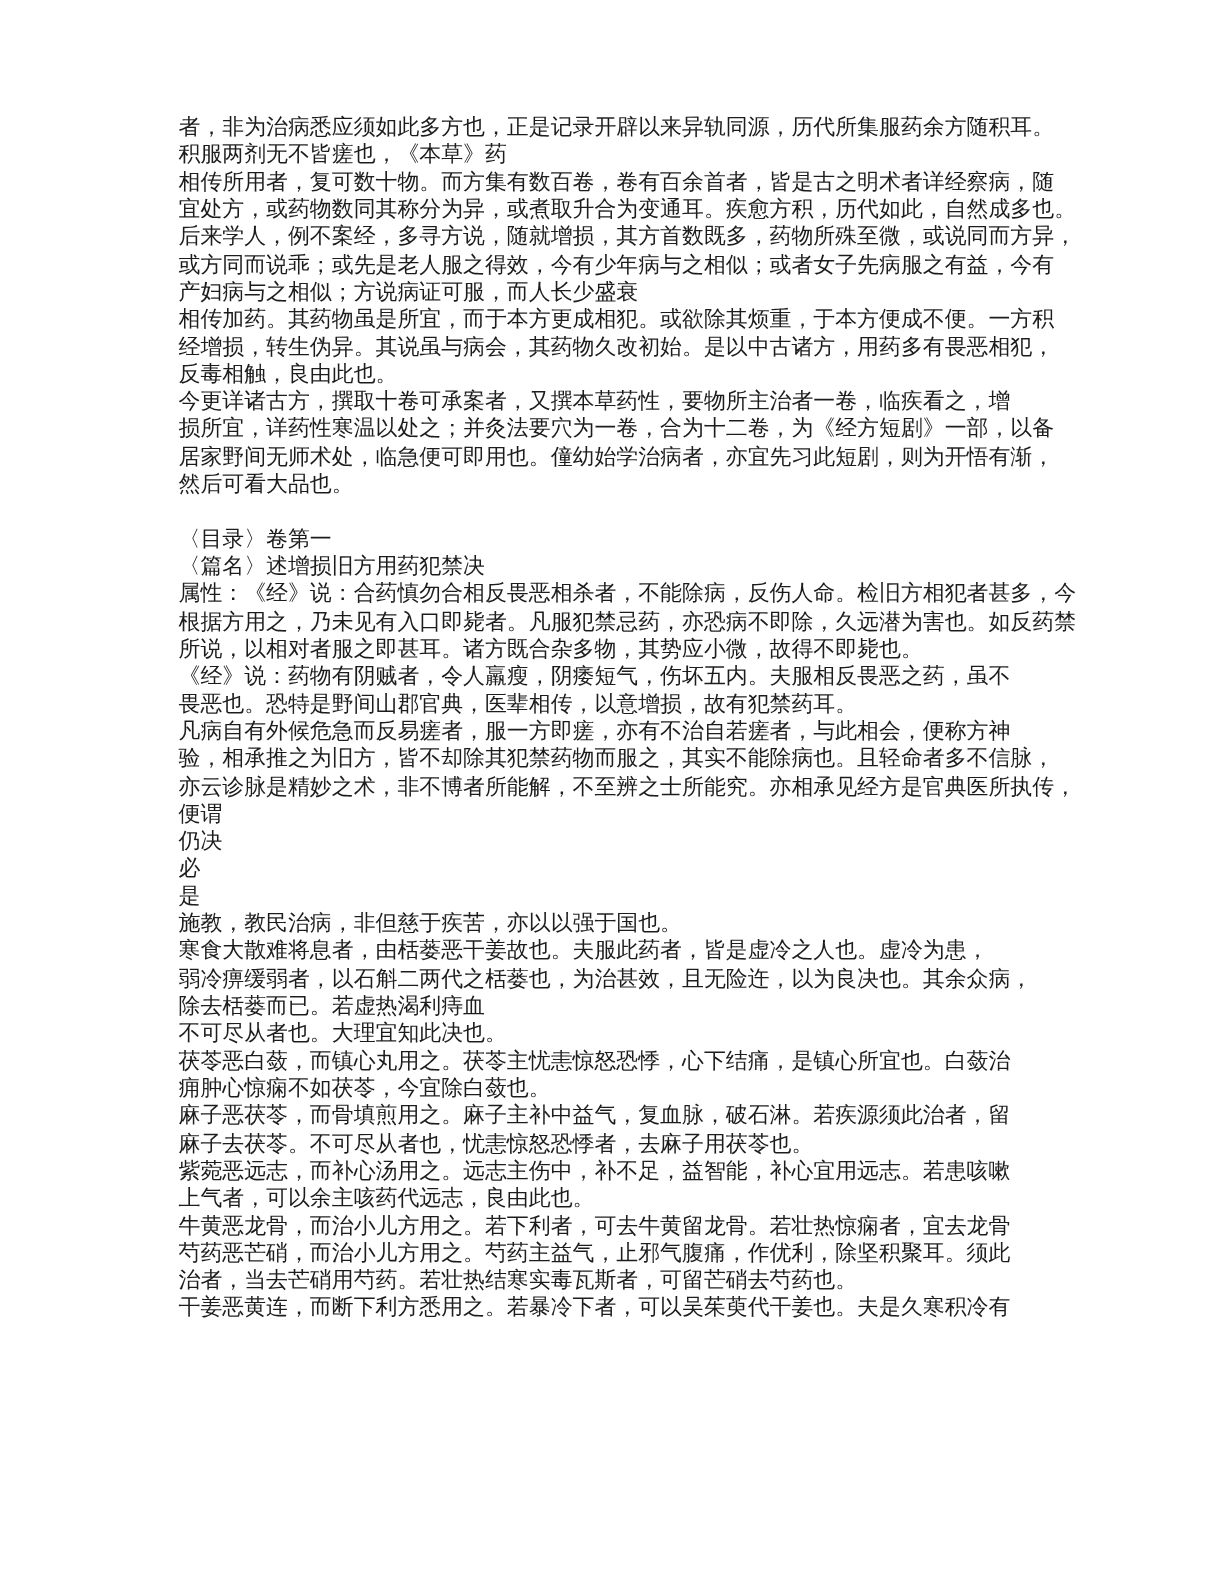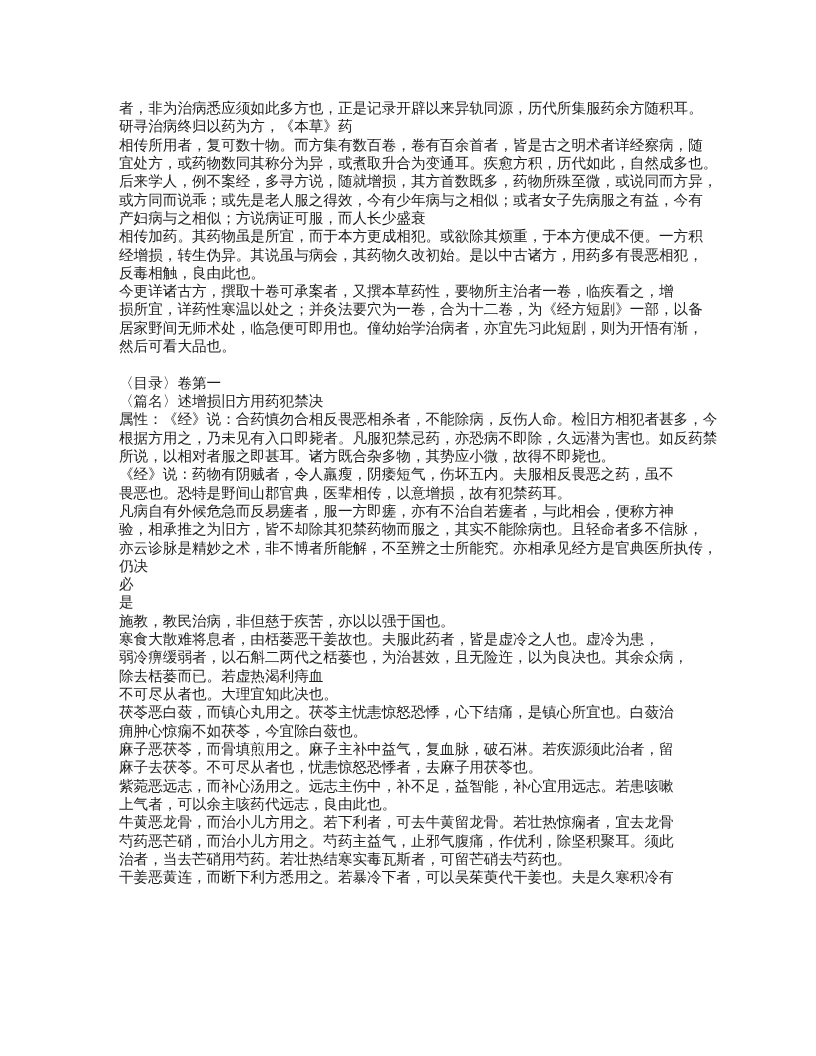--- a/index.html
+++ b/index.html
@@ -10,41 +10,41 @@
   .page {
     position: relative;
     width: 816px;
     height: 1056px;
     background: #ffffff;
     overflow: hidden;
   }
   .doc {
     position: absolute;
     left: 119px;
-    top: 99px;
+    top: 77px;
     width: 590px;
-    font-family: Liberation Serif, serif;
+    font-family: Liberation Mono, monospace;
     font-size: 14.6px;
     line-height: 18.32px;
     color: #1c1c1c;
     text-align: left;
   }
   .line {
     height: 18.32px;
     white-space: pre;
     overflow: visible;
   }
 </style>
 </head>
 <body>
 
 <div class="page">
   <div class="doc" id="doc-body" style="color: rgb(28, 28, 28);">
       <div class="line">者，非为治病悉应须如此多方也，正是记录开辟以来异轨同源，历代所集服药余方随积耳。</div>
-      <div class="line">研寻治病终归以药为方，《本草》药</div>
+      <div class="line">积服两剂无不皆瘥也，《本草》药</div>
       <div class="line">相传所用者，复可数十物。而方集有数百卷，卷有百余首者，皆是古之明术者详经察病，随</div>
       <div class="line">宜处方，或药物数同其称分为异，或煮取升合为变通耳。疾愈方积，历代如此，自然成多也。</div>
       <div class="line">后来学人，例不案经，多寻方说，随就增损，其方首数既多，药物所殊至微，或说同而方异，</div>
       <div class="line">或方同而说乖；或先是老人服之得效，今有少年病与之相似；或者女子先病服之有益，今有</div>
       <div class="line">产妇病与之相似；方说病证可服，而人长少盛衰</div>
       <div class="line">相传加药。其药物虽是所宜，而于本方更成相犯。或欲除其烦重，于本方便成不便。一方积</div>
       <div class="line">经增损，转生伪异。其说虽与病会，其药物久改初始。是以中古诸方，用药多有畏恶相犯，</div>
       <div class="line">反毒相触，良由此也。</div>
       <div class="line">今更详诸古方，撰取十卷可承案者，又撰本草药性，要物所主治者一卷，临疾看之，增</div>
       <div class="line">损所宜，详药性寒温以处之；并灸法要穴为一卷，合为十二卷，为《经方短剧》一部，以备</div>
@@ -54,20 +54,21 @@
       <div class="line">〈目录〉卷第一</div>
       <div class="line">〈篇名〉述增损旧方用药犯禁决</div>
       <div class="line">属性：《经》说：合药慎勿合相反畏恶相杀者，不能除病，反伤人命。检旧方相犯者甚多，今</div>
       <div class="line">根据方用之，乃未见有入口即毙者。凡服犯禁忌药，亦恐病不即除，久远潜为害也。如反药禁</div>
       <div class="line">所说，以相对者服之即甚耳。诸方既合杂多物，其势应小微，故得不即毙也。</div>
       <div class="line">《经》说：药物有阴贼者，令人羸瘦，阴痿短气，伤坏五内。夫服相反畏恶之药，虽不</div>
       <div class="line">畏恶也。恐特是野间山郡官典，医辈相传，以意增损，故有犯禁药耳。</div>
       <div class="line">凡病自有外候危急而反易瘥者，服一方即瘥，亦有不治自若瘥者，与此相会，便称方神</div>
       <div class="line">验，相承推之为旧方，皆不却除其犯禁药物而服之，其实不能除病也。且轻命者多不信脉，</div>
       <div class="line">亦云诊脉是精妙之术，非不博者所能解，不至辨之士所能究。亦相承见经方是官典医所执传，</div>
+      <div class="line">便谓</div>
       <div class="line">仍决</div>
       <div class="line">必</div>
       <div class="line">是</div>
       <div class="line">施教，教民治病，非但慈于疾苦，亦以以强于国也。</div>
       <div class="line">寒食大散难将息者，由栝蒌恶干姜故也。夫服此药者，皆是虚冷之人也。虚冷为患，</div>
       <div class="line">弱冷痹缓弱者，以石斛二两代之栝蒌也，为治甚效，且无险迕，以为良决也。其余众病，</div>
       <div class="line">除去栝蒌而已。若虚热渴利痔血</div>
       <div class="line">不可尽从者也。大理宜知此决也。</div>
       <div class="line">茯苓恶白蔹，而镇心丸用之。茯苓主忧恚惊怒恐悸，心下结痛，是镇心所宜也。白蔹治</div>
       <div class="line">痈肿心惊痫不如茯苓，今宜除白蔹也。</div>

